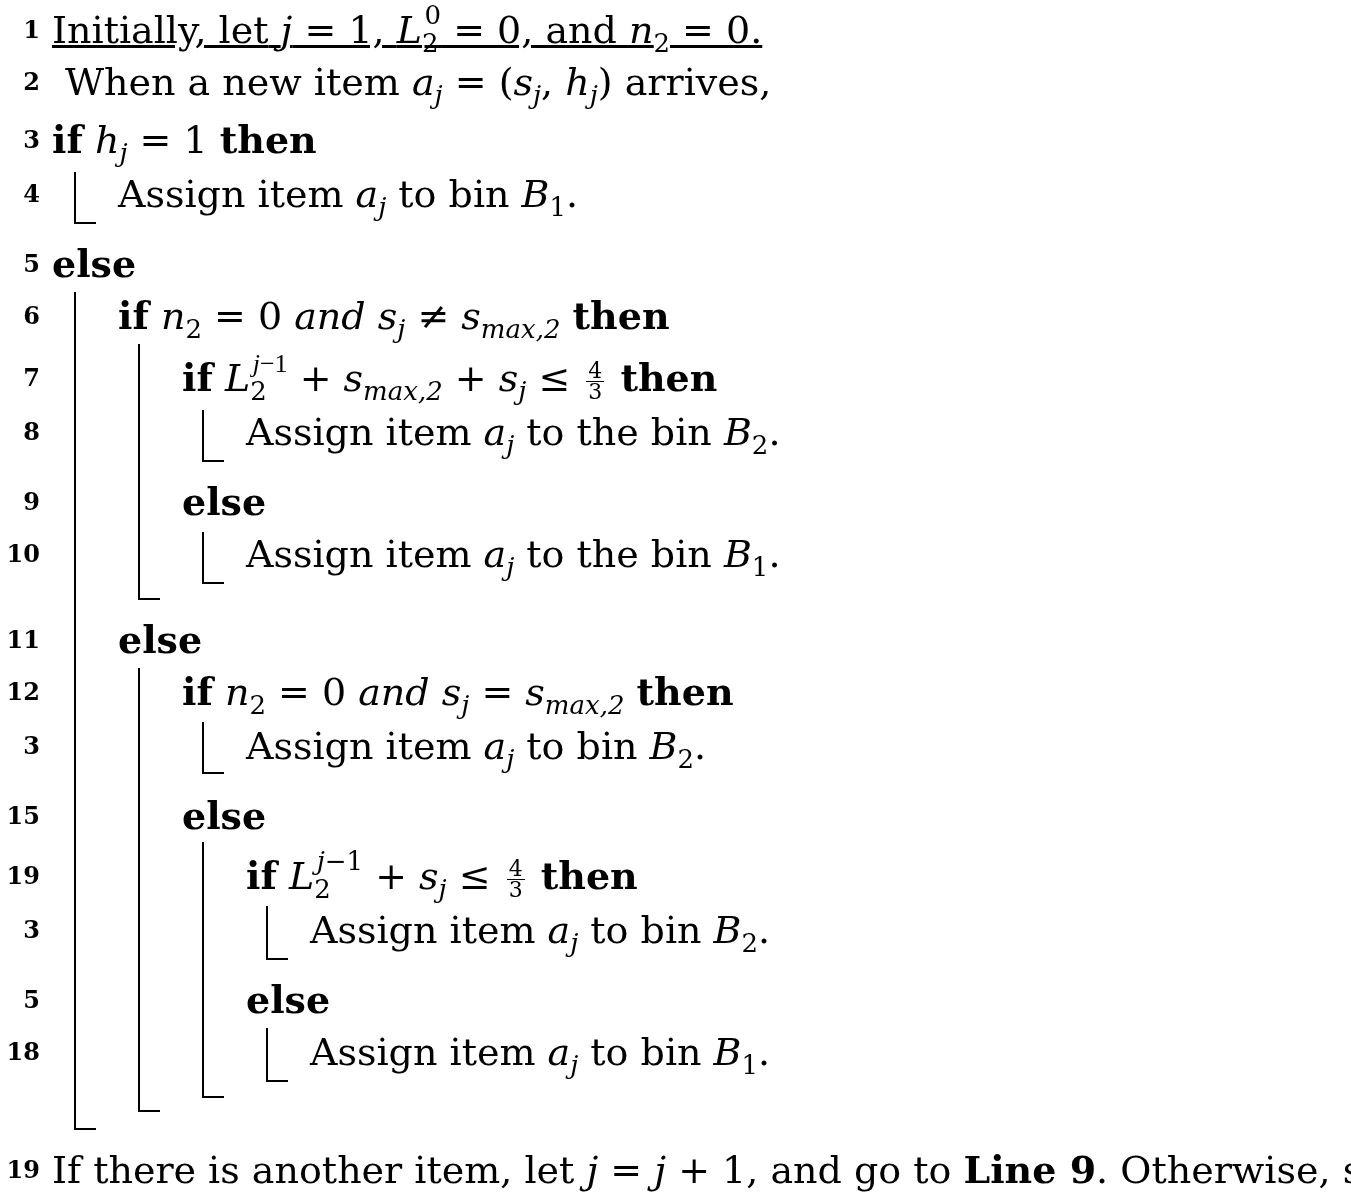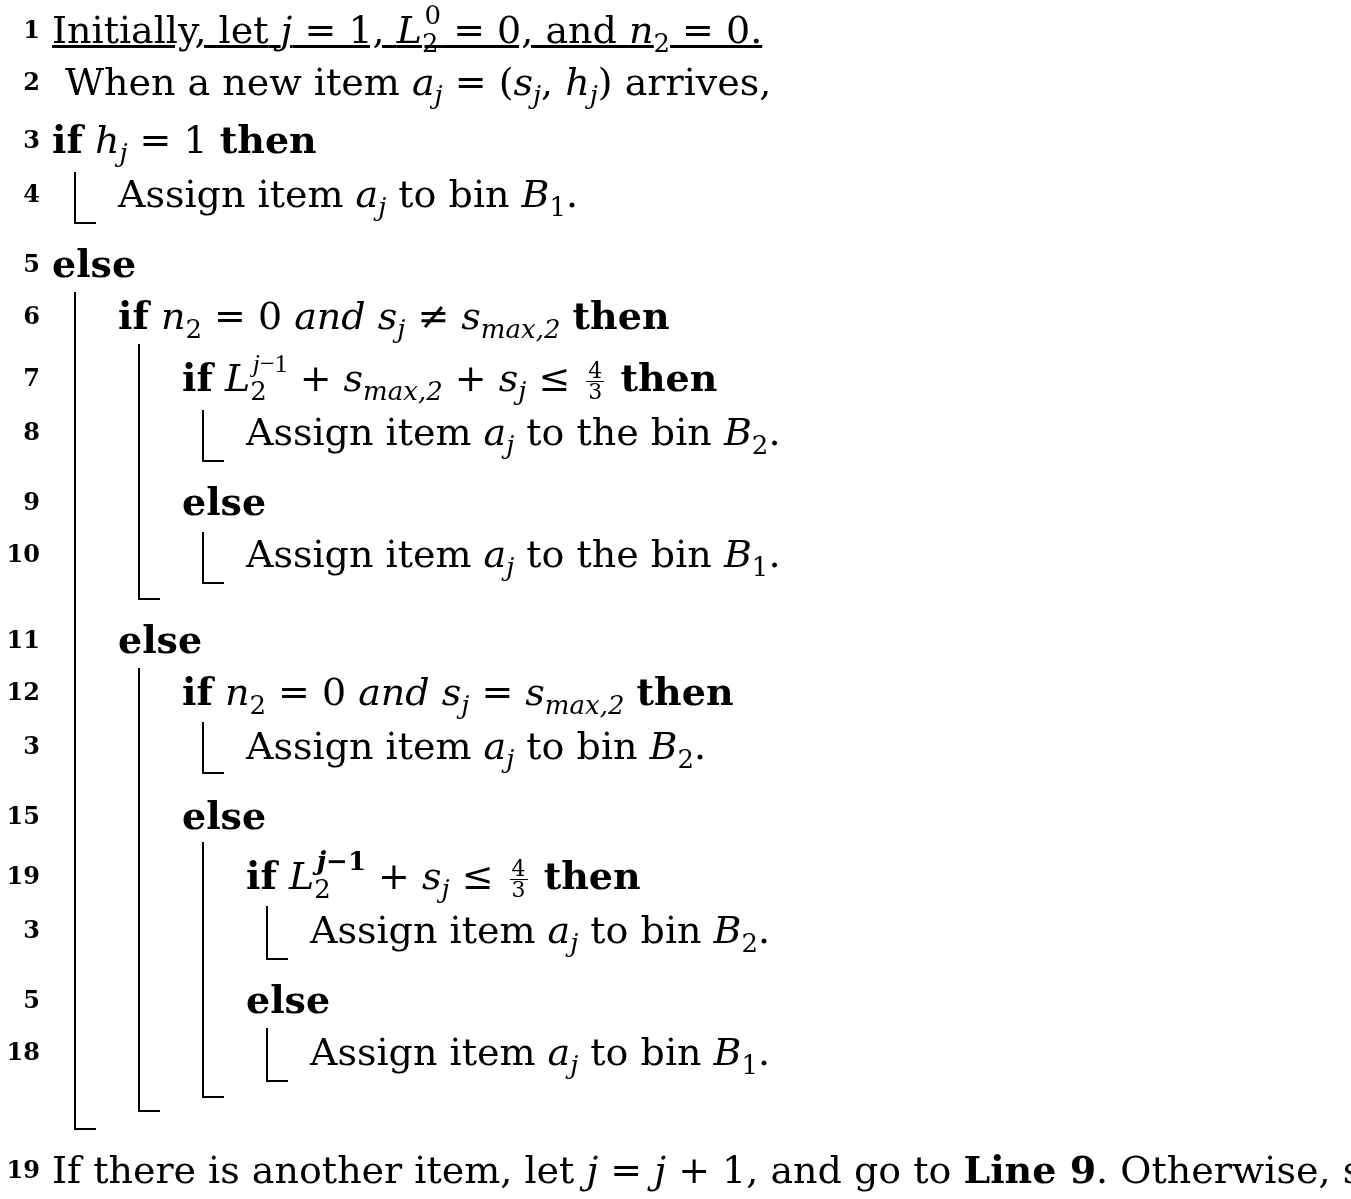--- a/index.html
+++ b/index.html
@@ -104,21 +104,21 @@
 
 <div class="line" style="top:786px;">
   <span class="num">15</span>
   <span class="txt kw" style="left:182px;">else</span>
 </div>
 <div class="vbar" style="left:202px; top:842px; height:256px;"></div>
 <div class="hbar" style="left:202px; top:1096px; width:22px;"></div>
 
 <div class="line" style="top:846px;">
   <span class="num">19</span>
-  <span class="txt" style="left:246px;"><b>if</b> <i>L</i><span class="ssub">2</span><span class="ssup" style="margin-left:-14px;font-weight:bold;"><i>j</i>−1</span> + <i>s</i><span class="msub">j</span> ≤ <span class="frac"><span class="n">4</span><span>3</span></span> <b>then</b></span>
+  <span class="txt" style="left:246px;"><b>if</b> <i>L</i><span class="ssub">2</span><span class="ssup" style="margin-left:-14px;"><i>j</i>−1</span> + <i>s</i><span class="msub">j</span> ≤ <span class="frac"><span class="n">4</span><span>3</span></span> <b>then</b></span>
 </div>
 
 <div class="line" style="top:900px;">
   <span class="num">3</span>
   <span class="txt" style="left:310px;"><span>Assign item</span> <i>a</i><span class="msub">j</span> <span>to bin</span> <i>B</i><span class="ssub">2</span>.</span>
 </div>
 <div class="vbar" style="left:266px; top:906px; height:54px;"></div>
 <div class="hbar" style="left:266px; top:958px; width:22px;"></div>
 
 <div class="line" style="top:970px;">

